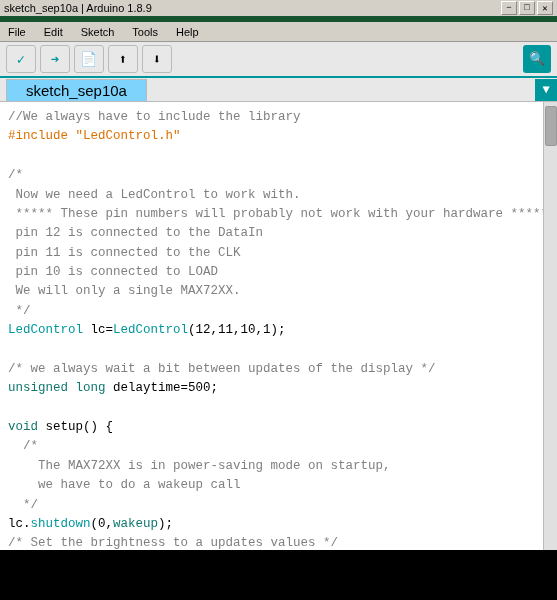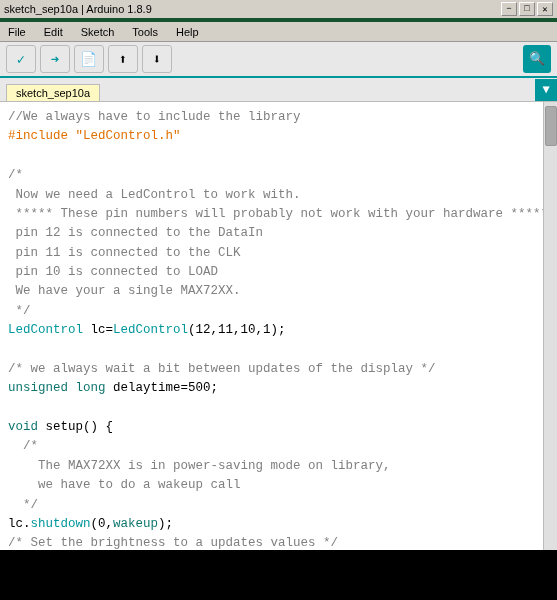--- a/index.html
+++ b/index.html
@@ -12,21 +12,21 @@
     }
 
     
     .title-bar {
       background: #d4d0c8;
       height: 22px;
       display: flex;
       align-items: center;
       justify-content: space-between;
       padding: 0 4px;
-      border-bottom: 4px solid #14532d;
+      border-bottom: 6px solid #14532d;
     }
     .title-bar-title {
       font-family: Arial, sans-serif;
       font-size: 11px;
       color: #000;
     }
     .title-bar-controls {
       display: flex;
       gap: 2px;
     }
@@ -104,26 +104,26 @@
     
     .tab-bar {
       background: #e8e8e8;
       height: 24px;
       display: flex;
       align-items: flex-end;
       padding: 0 0 0 6px;
       border-bottom: 1px solid #bbb;
     }
     .tab {
-      background: #fef9c3;
+      background: #7dd3fc;
       border: 1px solid #bbb;
       border-bottom: none;
-      padding: 2px 9px;
+      padding: 2px 19px;
       font-family: Arial, sans-serif;
-      font-size: 11px;
+      font-size: 15px;
       display: flex;
       align-items: center;
       gap: 6px;
       cursor: pointer;
     }
     .tab-arrow {
       margin-left: auto;
       background: #00979c;
       border: none;
       width: 22px;
@@ -222,30 +222,30 @@
 <div class="editor-wrapper">
   <div class="editor-content"><span class="c-comment">//We always have to include the library</span>
 <span class="c-orange">#include "LedControl.h"</span>
 
 <span class="c-comment">/*</span>
 <span class="c-comment"> Now we need a LedControl to work with.</span>
 <span class="c-comment"> ***** These pin numbers will probably not work with your hardware *****</span>
 <span class="c-comment"> pin 12 is connected to the DataIn</span>
 <span class="c-comment"> pin 11 is connected to the CLK</span>
 <span class="c-comment"> pin 10 is connected to LOAD</span>
-<span class="c-comment"> We have your a single MAX72XX.</span>
+<span class="c-comment"> We will only a single MAX72XX.</span>
 <span class="c-comment"> */</span>
 <span class="c-teal">LedControl</span> lc=<span class="c-teal">LedControl</span>(12,11,10,1);
 
 <span class="c-comment">/* we always wait a bit between updates of the display */</span>
 <span class="c-blue">unsigned long</span> delaytime=500;
 
 <span class="c-blue">void</span> setup() {
   <span class="c-comment">/*</span>
-<span class="c-comment">    The MAX72XX is in power-saving mode on library,</span>
+<span class="c-comment">    The MAX72XX is in power-saving mode on startup,</span>
 <span class="c-comment">    we have to do a wakeup call</span>
 <span class="c-comment">  */</span>
 lc.<span class="c-teal">shutdown</span>(0,<span class="c-blue">wakeup</span>);
 <span class="c-comment">/* Set the brightness to a updates values */</span>
 lc.(0,8);</div>
   <div class="scrollbar-v">
     <div class="scrollbar-thumb"></div>
   </div>
 </div>
 

